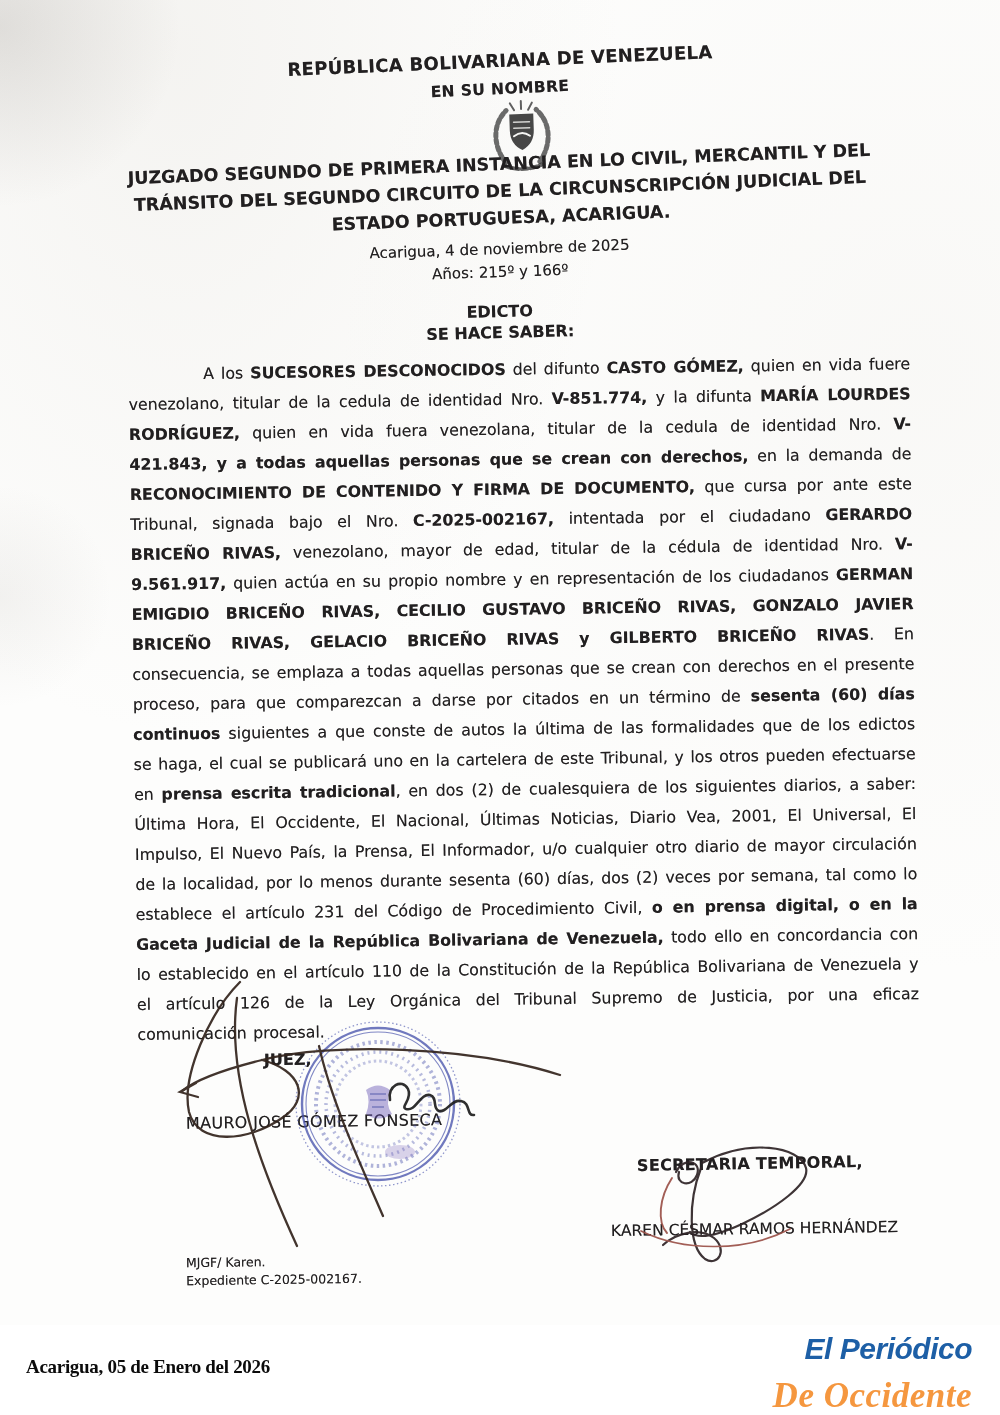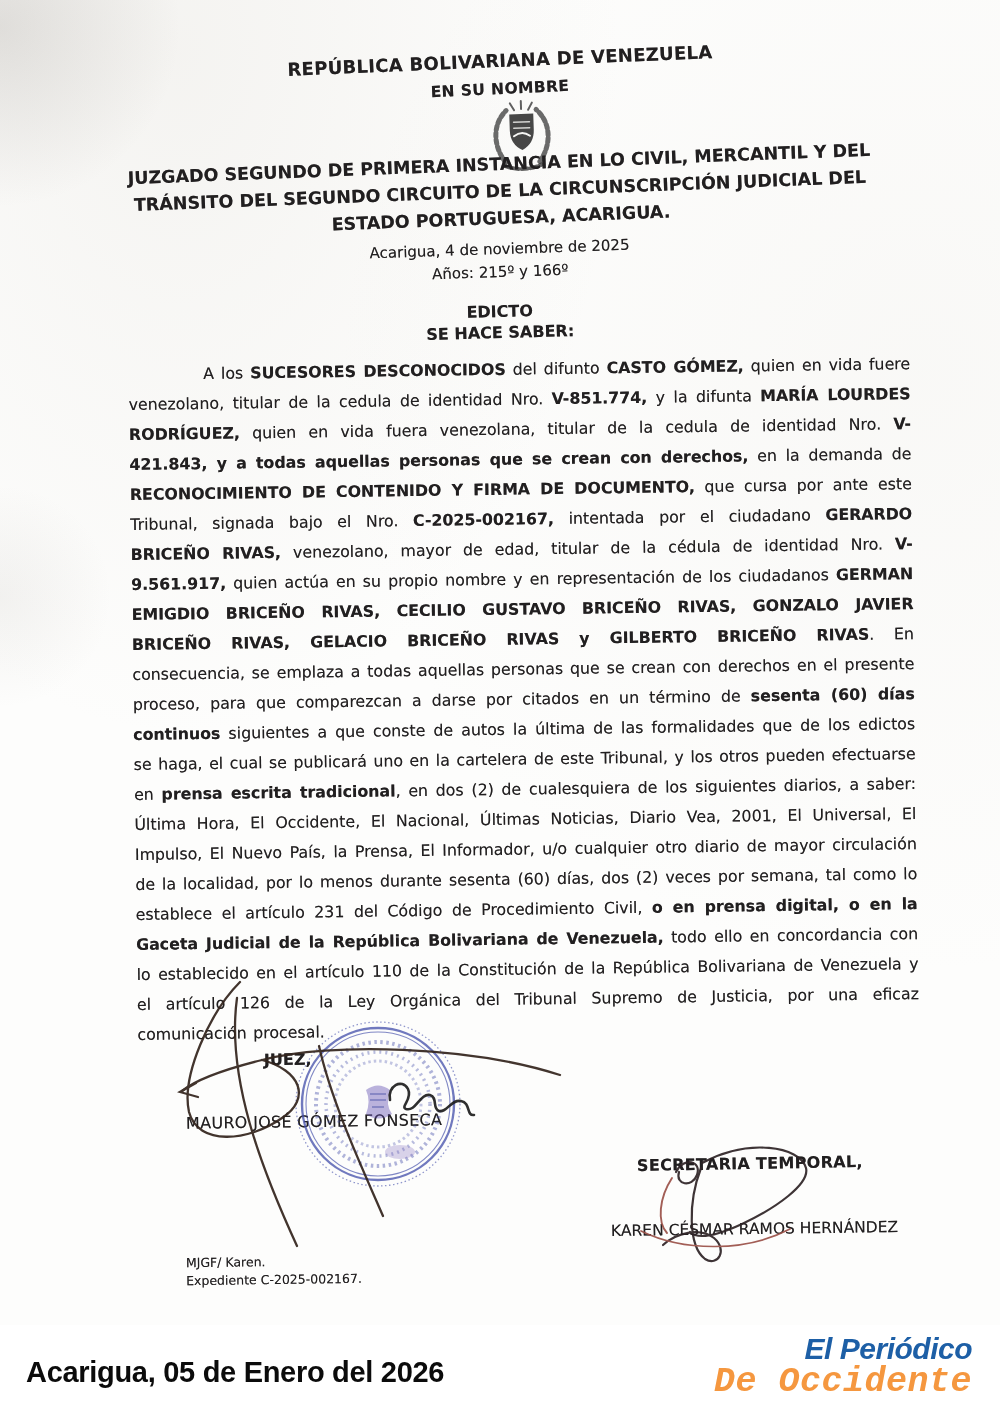--- a/index.html
+++ b/index.html
@@ -30,26 +30,26 @@
     word-spacing:1.5px;transform:rotate(-0.8deg);transform-origin:0 0;
   }
   .abs{position:absolute;white-space:nowrap;}
   .judge-label{top:1050px;left:264px;font-weight:bold;font-size:16px;transform:rotate(-1deg);}
   .judge-name{top:1112px;left:186px;font-size:16px;letter-spacing:.3px;transform:rotate(-0.8deg);}
   .sec-label{top:1154px;left:637px;font-weight:bold;font-size:16px;letter-spacing:.3px;transform:rotate(-1deg);}
   .sec-name{top:1220px;left:611px;font-size:15.5px;transform:rotate(-0.8deg);}
   .clerk{top:1253px;left:186px;font-size:12.5px;line-height:18px;white-space:pre-line;transform:rotate(-0.8deg);}
   .overlay{position:absolute;inset:0;pointer-events:none;}
   .footer-date{
-    position:absolute;left:26px;top:1356px;font-size:29px;font-weight:bold;
-    letter-spacing:-0.3px;color:#0b0b0b;font-family:Liberation Sans, sans-serif;
+    position:absolute;left:26px;top:1356px;font-size:19px;font-weight:bold;
+    letter-spacing:-0.3px;color:#0b0b0b;font-family:Liberation Serif, serif;
   }
   .logo{position:absolute;top:1334px;right:28px;text-align:right;line-height:1;}
   .logo-l1{font-family:"Liberation Sans",sans-serif;font-weight:bold;font-size:30px;letter-spacing:-0.5px;}
-  .logo-l2{font-family:Liberation Mono, monospace;font-style:italic;font-weight:bold;font-size:35px;margin-top:1px;letter-spacing:.5px;}
+  .logo-l2{font-family:Liberation Serif, serif;font-style:italic;font-weight:bold;font-size:35px;margin-top:14px;letter-spacing:.5px;}
 </style>
 </head>
 <body>
 
 <div class="page">
 
   <div class="scan">
 
     <div class="cblock hdr1">REPÚBLICA BOLIVARIANA DE VENEZUELA</div>
     <div class="cblock hdr2">EN SU NOMBRE</div>

